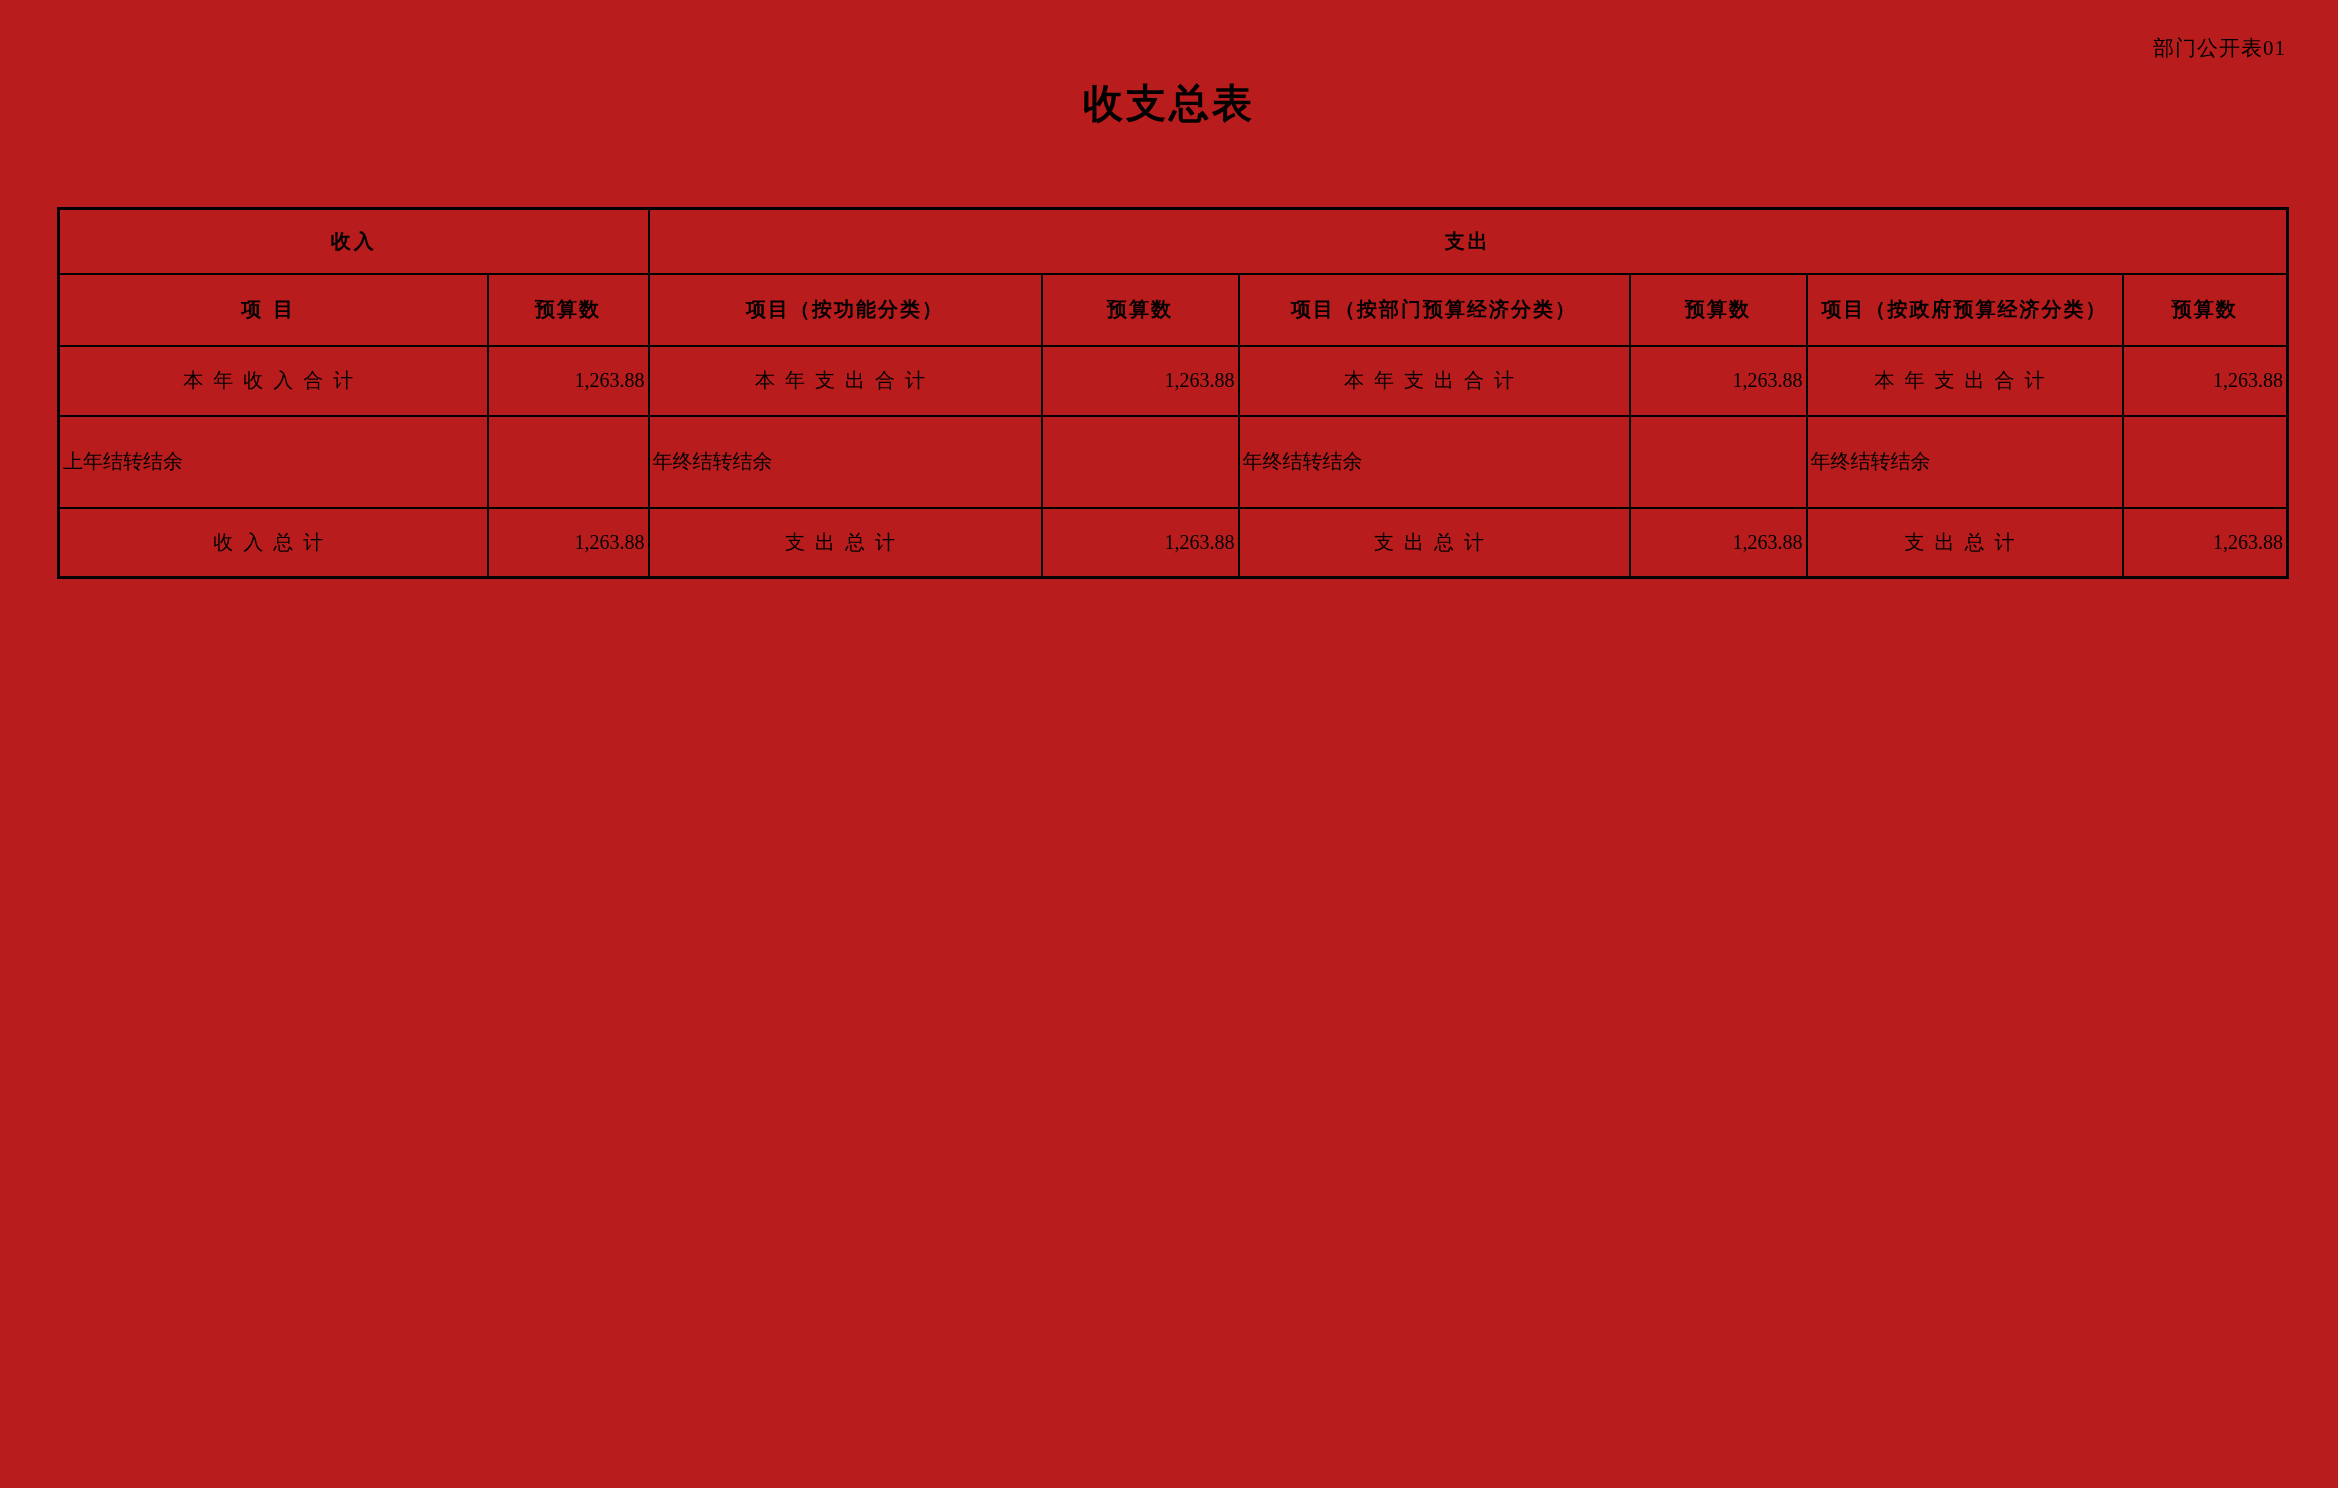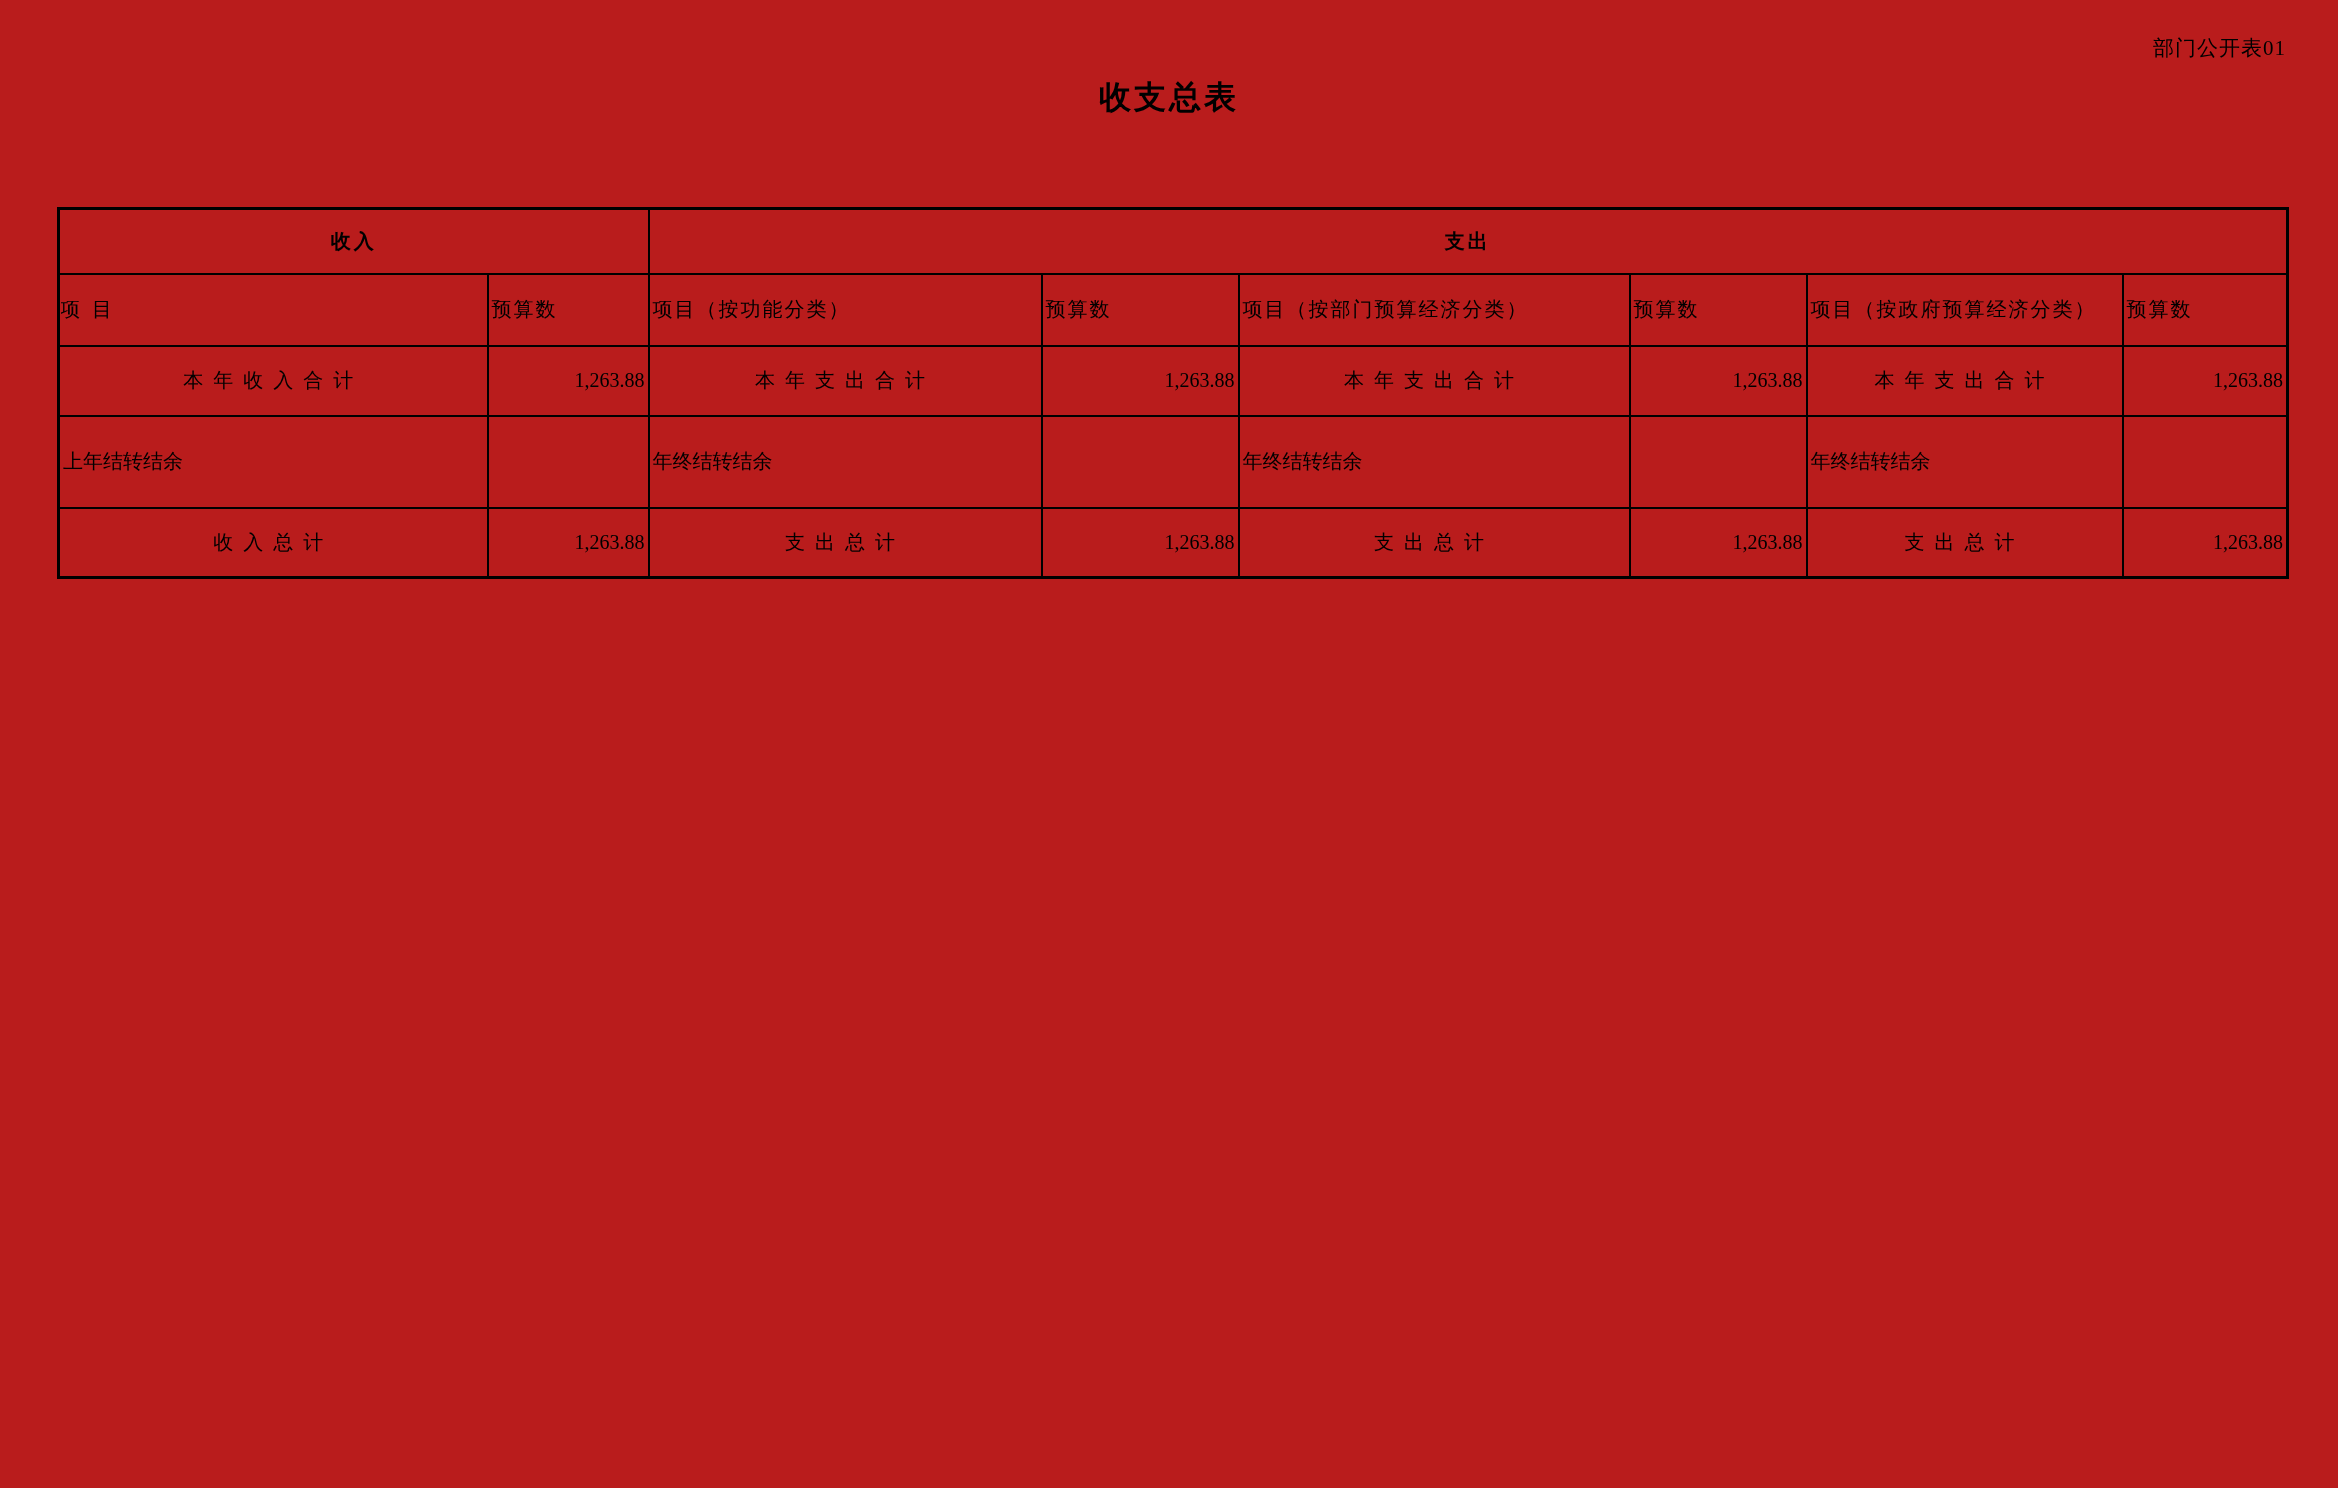--- a/index.html
+++ b/index.html
@@ -23,21 +23,21 @@
     font-size: 21px;
     letter-spacing: 1px;
     white-space: nowrap;
   }
   .doc-title {
     position: absolute;
     top: 76px;
     left: 0;
     width: 100%;
     text-align: center;
-    font-size: 32px;
+    font-size: 40px;
     font-weight: bold;
     letter-spacing: 3px;
   }
   .meta-row {
     position: absolute;
     top: 156px;
     left: 57px;
     right: 52px;
     display: flex;
     justify-content: space-between;
@@ -74,22 +74,22 @@
   tr.data-row-1   { height: 70px; }
   tr.data-row-2   { height: 92px; }
   tr.data-row-3   { height: 70px; }
   .group-h {
     text-align: center;
     font-weight: bold;
     font-size: 24px;
     letter-spacing: 3px;
   }
   .col-h {
-    text-align: left;
-    font-weight: normal;
+    text-align: center;
+    font-weight: bold;
     font-size: 23px;
     letter-spacing: 2px;
     line-height: 1.35;
     padding: 0 10px;
     border-radius: 12px;
   }
   .col-h.spread { letter-spacing: 0.6em; padding: 0; }
   .item-c {
     text-align: center;
     letter-spacing: 0.5em;

